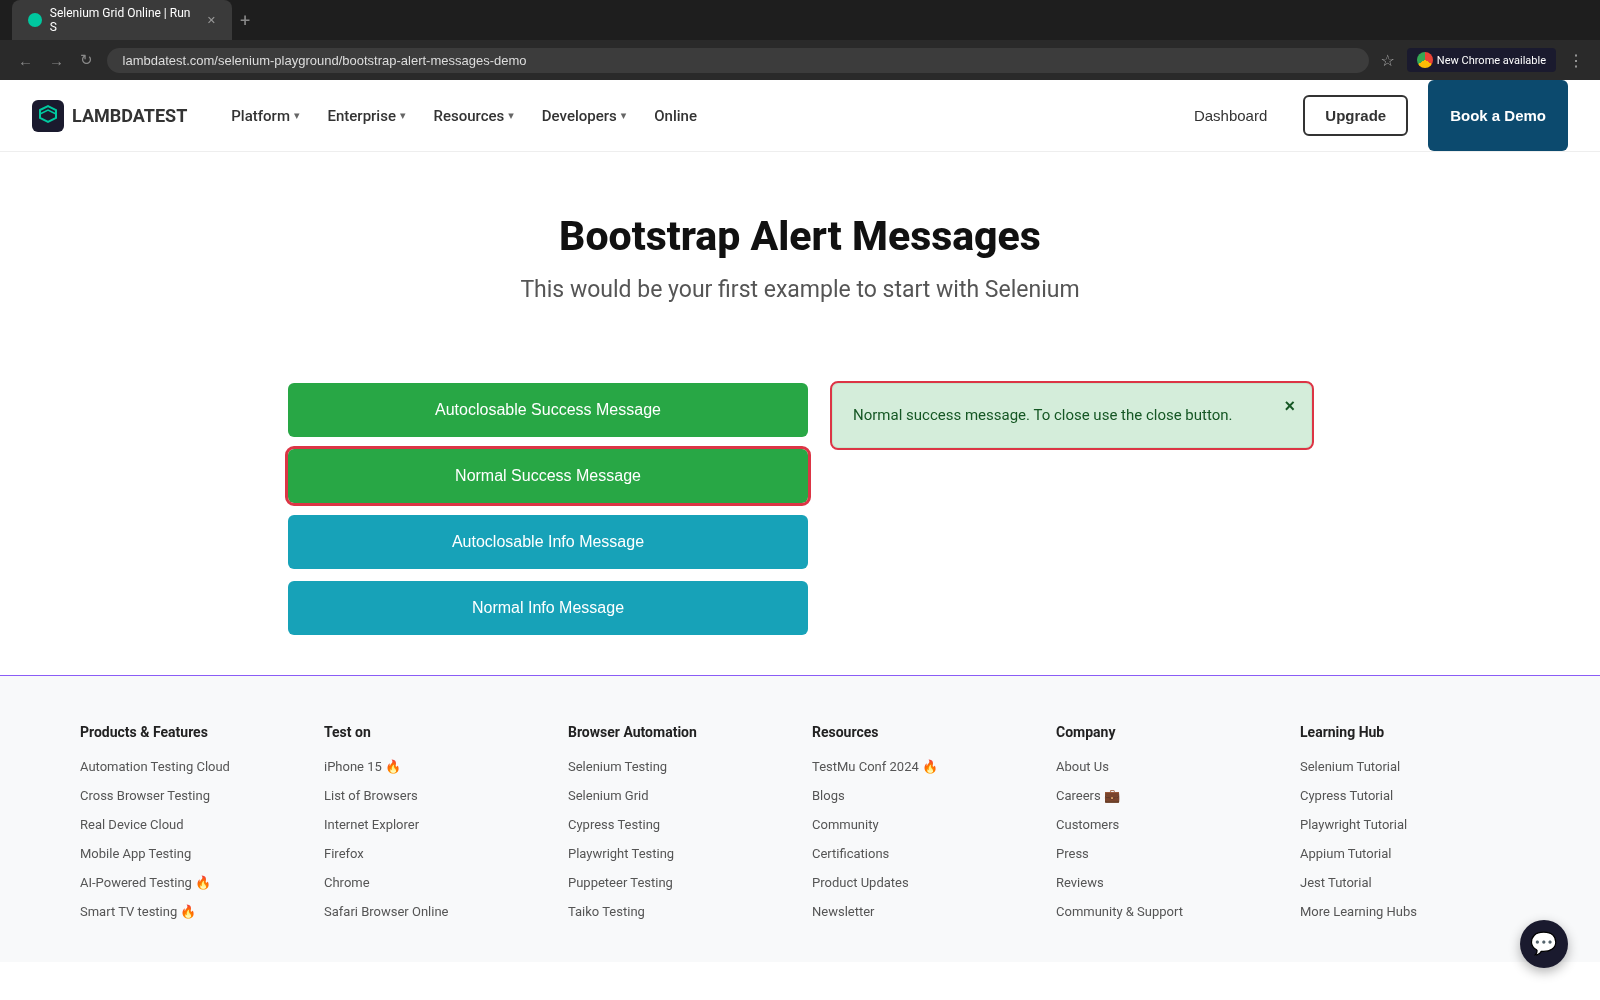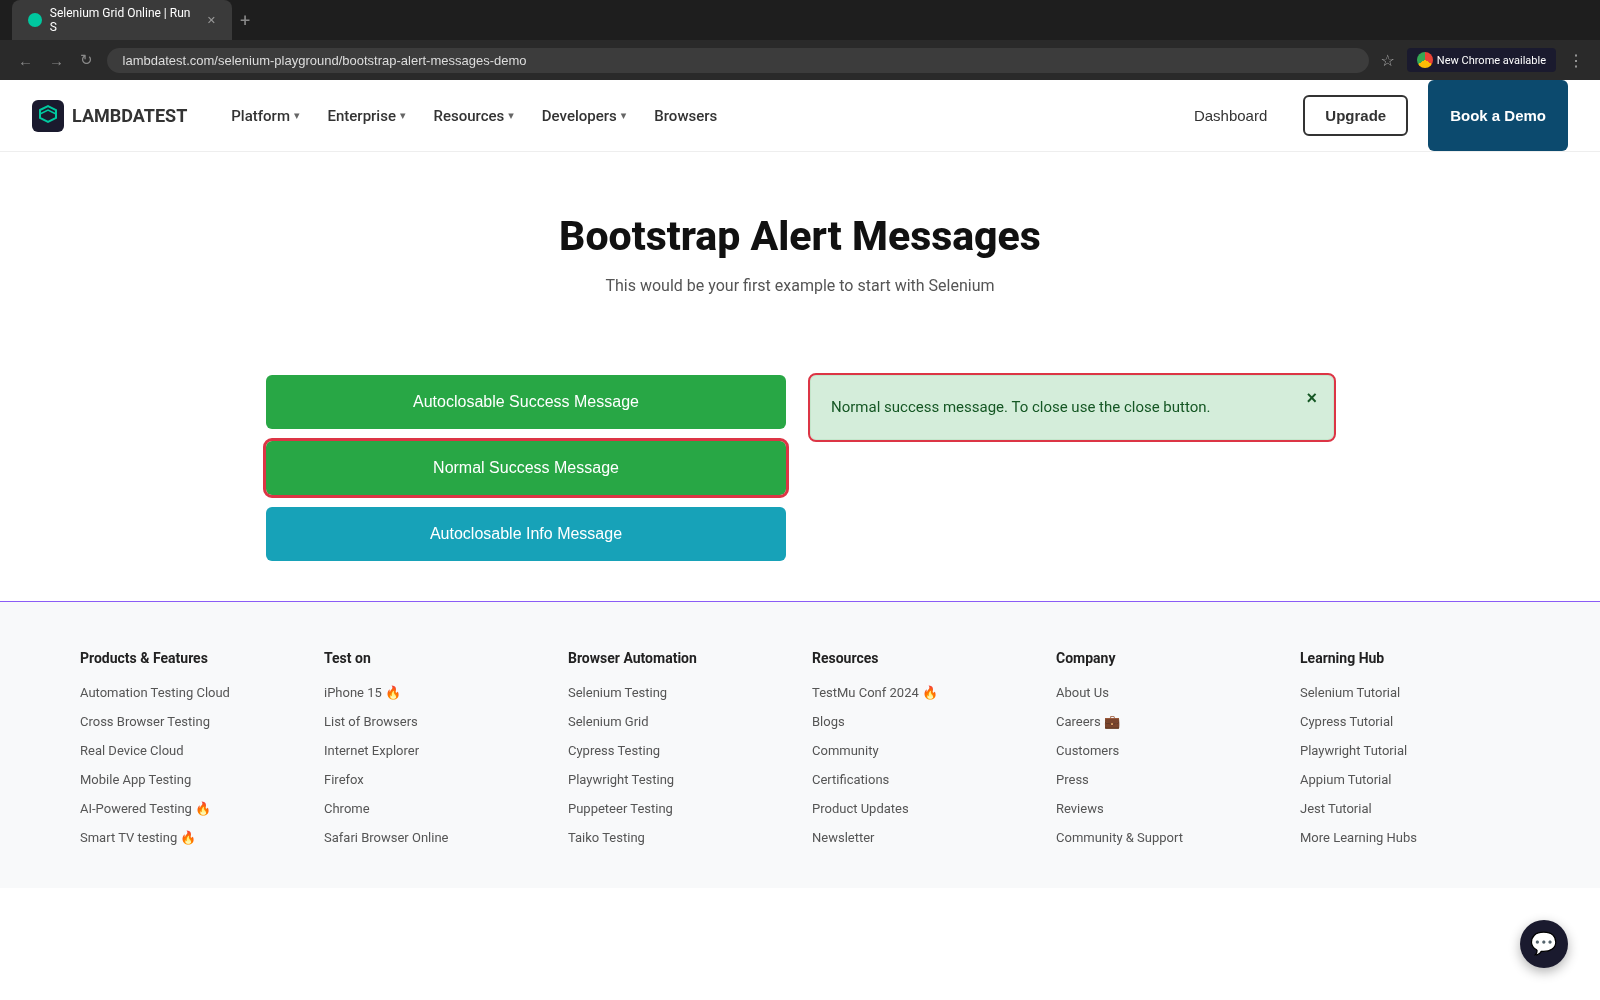--- a/index.html
+++ b/index.html
@@ -199,21 +199,21 @@
       padding: 60px 20px 40px;
       background: #fff;
     }
     .hero h1 {
       font-size: 41px;
       font-weight: 800;
       color: #111;
       margin-bottom: 16px;
     }
     .hero p {
-      font-size: 16px;
+      font-size: 23px;
       color: #555;
     }
 
     
     .demo-section {
       display: flex;
       justify-content: center;
       align-items: flex-start;
       gap: 24px;
       padding: 40px 80px;
@@ -239,21 +239,21 @@
     }
     .btn-success { background: #28a745; }
     .btn-success.selected {
       outline: 3px solid #dc3545;
       outline-offset: 0px;
     }
     .btn-info { background: #17a2b8; }
 
     
     .alert-box {
-      width: 524px;
+      width: 480px;
       background: #d4edda;
       border: 1px solid #c3e6cb;
       border-radius: 6px;
       padding: 20px 40px 20px 20px;
       position: relative;
       outline: 2px solid #dc3545;
     }
     .alert-text {
       font-size: 15px;
       color: #155724;
@@ -370,40 +370,41 @@
     </div>
     <div class="nav-item">
       <span>Resources</span>
       <span class="nav-chevron">▾</span>
     </div>
     <div class="nav-item">
       <span>Developers</span>
       <span class="nav-chevron">▾</span>
     </div>
     <div class="nav-item">
-      <span>Browsers</span>
+      <span>Online</span>
     </div>
   </div>
   <div class="nav-right">
     <button class="btn-dashboard">Dashboard</button>
     <button class="btn-upgrade">Upgrade</button>
     <button class="btn-book-demo">Book a Demo</button>
   </div>
 </nav>
 
 <section class="hero">
   <h1>Bootstrap Alert Messages</h1>
   <p>This would be your first example to start with Selenium</p>
 </section>
 
 <section class="demo-section">
   <div class="buttons-col">
     <button class="demo-btn btn-success">Autoclosable Success Message</button>
     <button class="demo-btn btn-success selected">Normal Success Message</button>
     <button class="demo-btn btn-info">Autoclosable Info Message</button>
+    <button class="demo-btn btn-info">Normal Info Message</button>
   </div>
   <div class="alert-box">
     <p class="alert-text">Normal success message. To close use the close button.</p>
     <button class="alert-close">×</button>
   </div>
 </section>
 
 <footer class="footer">
   <div class="footer-grid">
 

